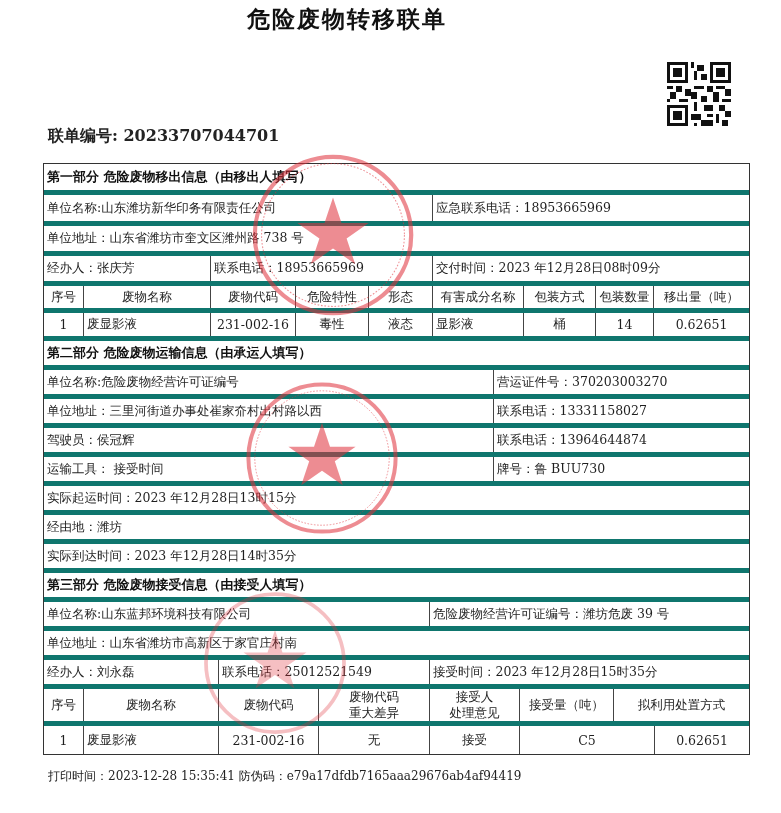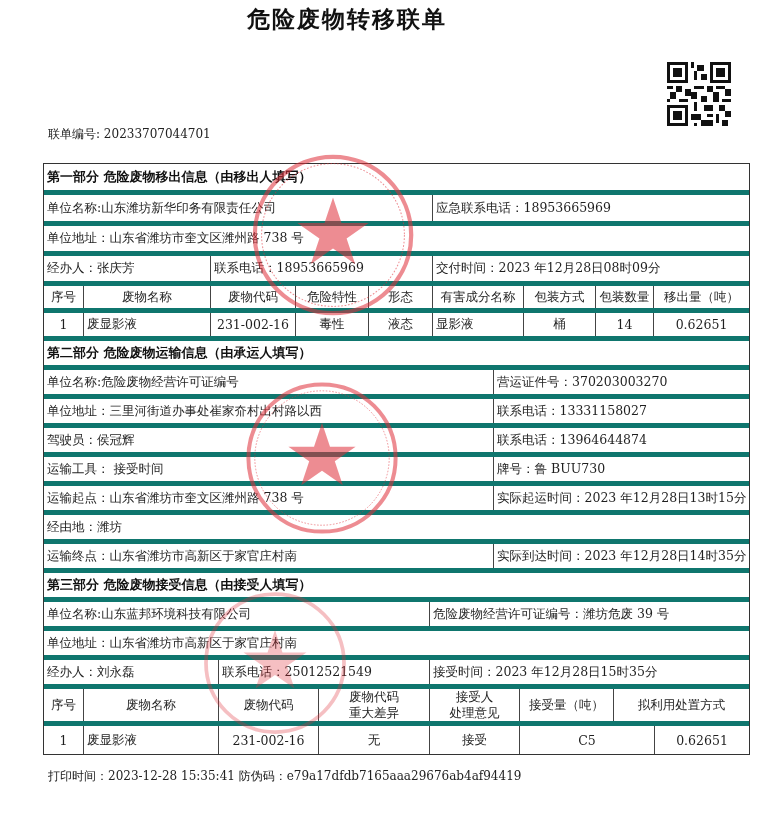--- a/index.html
+++ b/index.html
@@ -5,21 +5,21 @@
   html, body { margin: 0; padding: 0; }
   body {
     width: 781px; height: 813px; background: #ffffff; position: relative; overflow: hidden;
     font-family: "DejaVu Serif", "Liberation Serif", serif; color: #1f1f1f;
   }
   .title {
     position: absolute; left: 0; top: 4px; width: 694px; text-align: center;
     font-family: "DejaVu Sans", sans-serif; font-size: 23px; font-weight: bold; letter-spacing: 2px; color: #111;
   }
   .qr { position: absolute; left: 667px; top: 62px; width: 64px; height: 64px; }
-  .form-no { position: absolute; left: 48px; top: 126px; font-size: 12px; color: #222; }
+  .form-no { position: absolute; left: 48px; top: 126px; font-size: 16px; color: #222; font-weight: bold; }
   .sheet {
     position: absolute; left: 43px; top: 163px; width: 707px;
     border: 1.5px solid #333; box-sizing: border-box;
   }
   .row { display: flex; border-bottom: 5px solid #0f766e; box-sizing: border-box; }
   .row:last-child { border-bottom: none; }
   .cell {
     box-sizing: border-box; border-right: 1px solid #444; padding: 0 3px;
     display: flex; align-items: center; font-size: 12.5px; white-space: nowrap; overflow: hidden;
   }
@@ -133,28 +133,26 @@
   </div>
   <div class="row" style="height:29px">
     <div class="cell" style="width:450px">驾驶员：侯冠辉</div>
     <div class="cell" style="flex:1">联系电话：13964644874</div>
   </div>
   <div class="row" style="height:29px">
     <div class="cell" style="width:450px">运输工具：  接受时间</div>
     <div class="cell" style="flex:1">牌号：鲁 BUU730</div>
   </div>
   <div class="row" style="height:29px">
-    <div class="cell" style="width:450px">运输起点：山东省潍坊市奎文区潍州路 738 号</div>
     <div class="cell" style="flex:1;padding-right:0">实际起运时间：2023 年12月28日13时15分</div>
   </div>
   <div class="row" style="height:29px">
     <div class="cell" style="width:100%">经由地：潍坊</div>
   </div>
   <div class="row" style="height:29px">
-    <div class="cell" style="width:450px">运输终点：山东省潍坊市高新区于家官庄村南</div>
     <div class="cell" style="flex:1;padding-right:0">实际到达时间：2023 年12月28日14时35分</div>
   </div>
 
   <div class="row" style="height:29px">
     <div class="cell sec-h" style="width:100%">第三部分 危险废物接受信息（由接受人填写）</div>
   </div>
   <div class="row" style="height:29px">
     <div class="cell" style="width:386px">单位名称:山东蓝邦环境科技有限公司</div>
     <div class="cell" style="flex:1">危险废物经营许可证编号：潍坊危废 39 号</div>
   </div>

